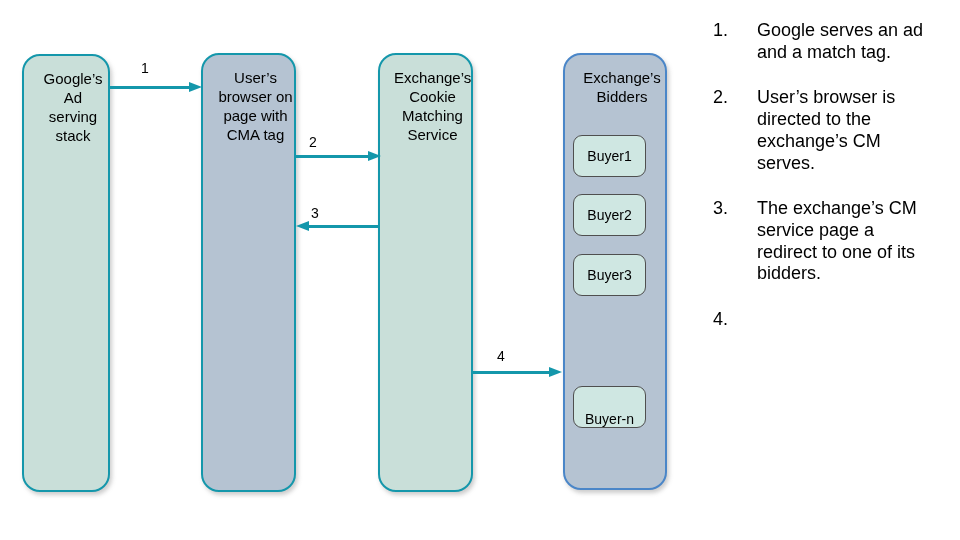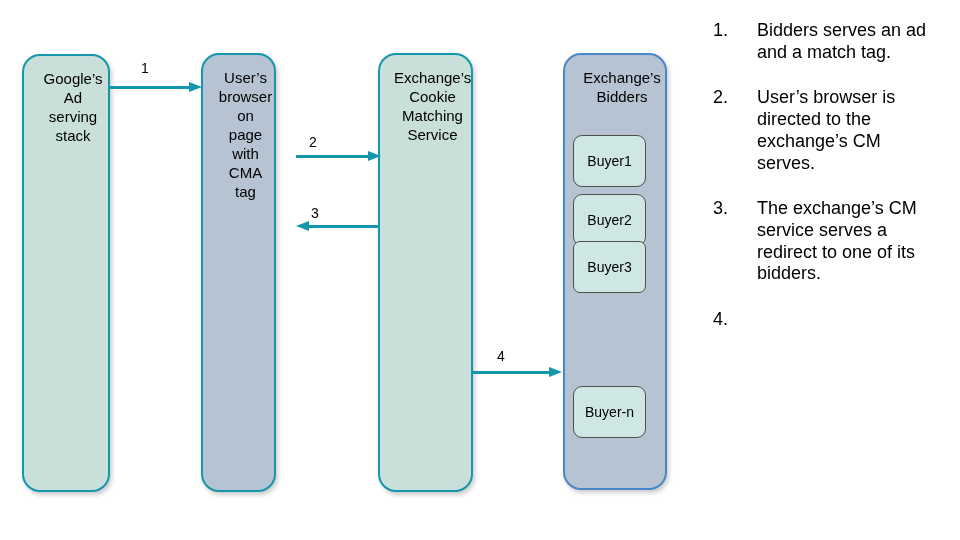--- a/index.html
+++ b/index.html
@@ -27,45 +27,45 @@
     border-radius:18px;
     border:2px solid var(--teal);
     box-shadow:2px 3px 4px rgba(110,110,110,0.35);
     padding-top:13px;
     text-align:center;
     padding-left:14px;
   }
   .col-green{background:var(--green-fill);}
   .col-blue{background:var(--blue-fill);}
   .c1{left:22px;top:54px;width:88px;height:438px;}
-  .c2{left:201px;top:53px;width:75px;height:439px;}
+  .c2{left:201px;top:53px;width:95px;height:439px;}
   .c3{left:378px;top:53px;width:95px;height:439px;}
   .c4{left:563px;top:53px;width:104px;height:437px;border-color:var(--blue-border);}
   .col-label{
     font-size:15px;
     line-height:19px;
     white-space:pre-line;
     color:var(--text);
   }
 
   
   .buyer{
     position:absolute;
     left:573px;
-    width:73px;height:52px;
+    width:73px;height:42px;
     background:var(--buyer-fill);
     border:1.5px solid var(--buyer-border);
     border-radius:9px;
     display:flex;align-items:center;justify-content:center;
     font-size:14px;
   }
   .b1{top:135px;}
   .b2{top:194px;}
-  .b3{top:241px;border-radius:7px;}
-  .b4{top:386px;}
+  .b3{top:254px;}
+  .b4{top:386px;align-items:flex-end;}
 
   
   .arrow-line{position:absolute;height:3px;background:var(--teal);}
   .arrow-head{position:absolute;width:0;height:0;border-top:5.5px solid transparent;border-bottom:5.5px solid transparent;}
   .head-right{border-left:13px solid var(--teal);}
   .head-left{border-right:13px solid var(--teal);}
   .arrow-label{
     position:absolute;width:20px;text-align:center;
     font-size:14px;line-height:14px;color:var(--text);
   }
@@ -146,34 +146,34 @@
   <div class="arrow-head head-left a3-head"></div>
   <div class="arrow-label l3">3</div>
 
   <div class="arrow-line a4-line"></div>
   <div class="arrow-head head-right a4-head"></div>
   <div class="arrow-label l4">4</div>
 
   <div class="steps">
     <div class="step">
       <div class="step-number">1.</div>
-      <div class="step-text">Bidders serves an ad
+      <div class="step-text">Google serves an ad
 and a match tag.</div>
     </div>
     <div class="step">
       <div class="step-number">2.</div>
       <div class="step-text">User’s browser is
 directed to the
 exchange’s CM
 serves.</div>
     </div>
     <div class="step">
       <div class="step-number">3.</div>
       <div class="step-text">The exchange’s CM
-service serves a
+service page a
 redirect to one of its
 bidders.</div>
     </div>
     <div class="step">
       <div class="step-number">4.</div>
     </div>
   </div>
 
 </div>
 

